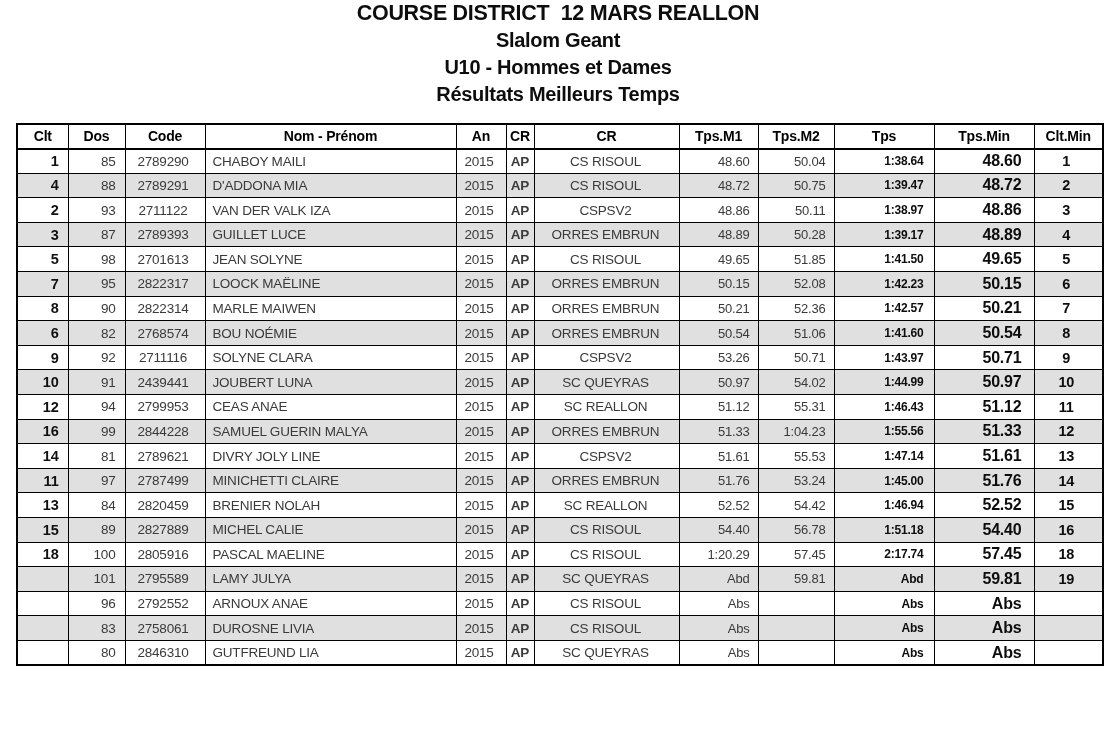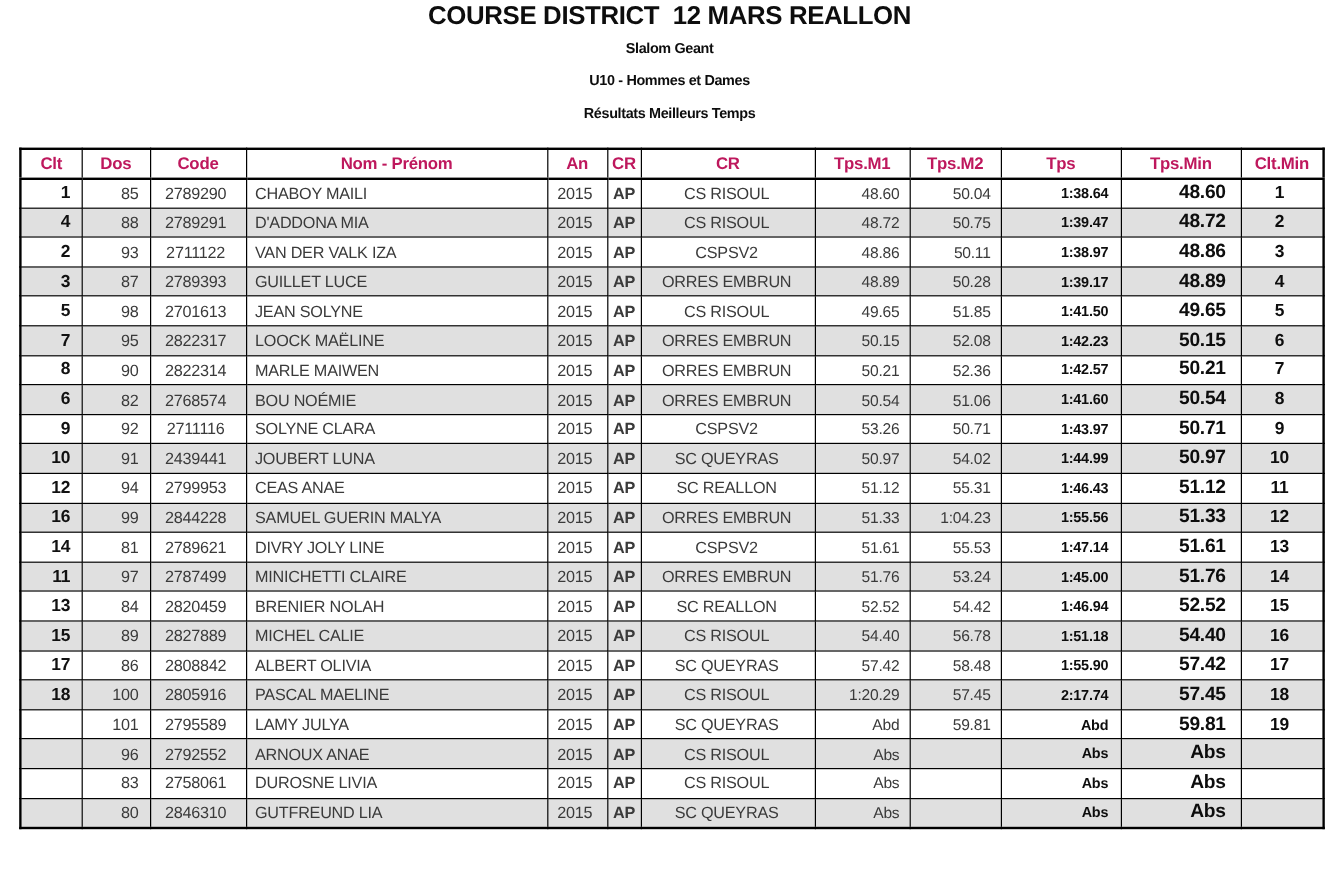--- a/index.html
+++ b/index.html
@@ -9,21 +9,21 @@
     background: #ffffff;
     font-family: "Liberation Sans", sans-serif;
   }
   .titles {
     text-align: center;
     line-height: 27px;
   }
   .title-line {
     font-weight: bold;
     color: #0d0d0d;
-    font-size: 12px;
+    font-size: 20px;
     letter-spacing: -0.3px;
     white-space: pre-wrap;
   }
   .title-line.main { font-size: 21.5px; }
 
   table.results {
     border-collapse: collapse;
     table-layout: fixed;
     width: 1086px;
     margin: 15px 0 0 16px;
@@ -47,21 +47,21 @@
     height: 24.6px;
     padding: 1px 8px 1px 4px;
     font-size: 13.5px;
     color: #3a3a3a;
     white-space: nowrap;
     overflow: hidden;
     letter-spacing: -0.2px;
   }
   .results thead th {
     font-weight: bold;
-    color: #be185d;
+    color: #000000;
     text-align: center;
     font-size: 14px;
     border-bottom: 2px solid #000;
     padding: 2px 2px;
   }
   .results tbody tr:nth-child(even) { background: #e0e0e0; }
 
   
   td.c-clt    { text-align: right; font-weight: bold; color: #111; font-size: 14.5px; padding-right: 9px; }
   td.c-dos    { text-align: right; padding-right: 9px; }
@@ -336,34 +336,20 @@
         <td class="c-an">2015</td>
         <td class="c-cr">AP</td>
         <td class="c-club">CS RISOUL</td>
         <td class="c-tps-m1">54.40</td>
         <td class="c-tps-m2">56.78</td>
         <td class="c-tps">1:51.18</td>
         <td class="c-tps-min">54.40</td>
         <td class="c-clt-min">16</td>
       </tr>
       <tr>
-        <td class="c-clt">17</td>
-        <td class="c-dos">86</td>
-        <td class="c-code">2808842</td>
-        <td class="c-nom">ALBERT OLIVIA</td>
-        <td class="c-an">2015</td>
-        <td class="c-cr">AP</td>
-        <td class="c-club">SC QUEYRAS</td>
-        <td class="c-tps-m1">57.42</td>
-        <td class="c-tps-m2">58.48</td>
-        <td class="c-tps">1:55.90</td>
-        <td class="c-tps-min">57.42</td>
-        <td class="c-clt-min">17</td>
-      </tr>
-      <tr>
         <td class="c-clt">18</td>
         <td class="c-dos">100</td>
         <td class="c-code">2805916</td>
         <td class="c-nom">PASCAL MAELINE</td>
         <td class="c-an">2015</td>
         <td class="c-cr">AP</td>
         <td class="c-club">CS RISOUL</td>
         <td class="c-tps-m1">1:20.29</td>
         <td class="c-tps-m2">57.45</td>
         <td class="c-tps">2:17.74</td>

